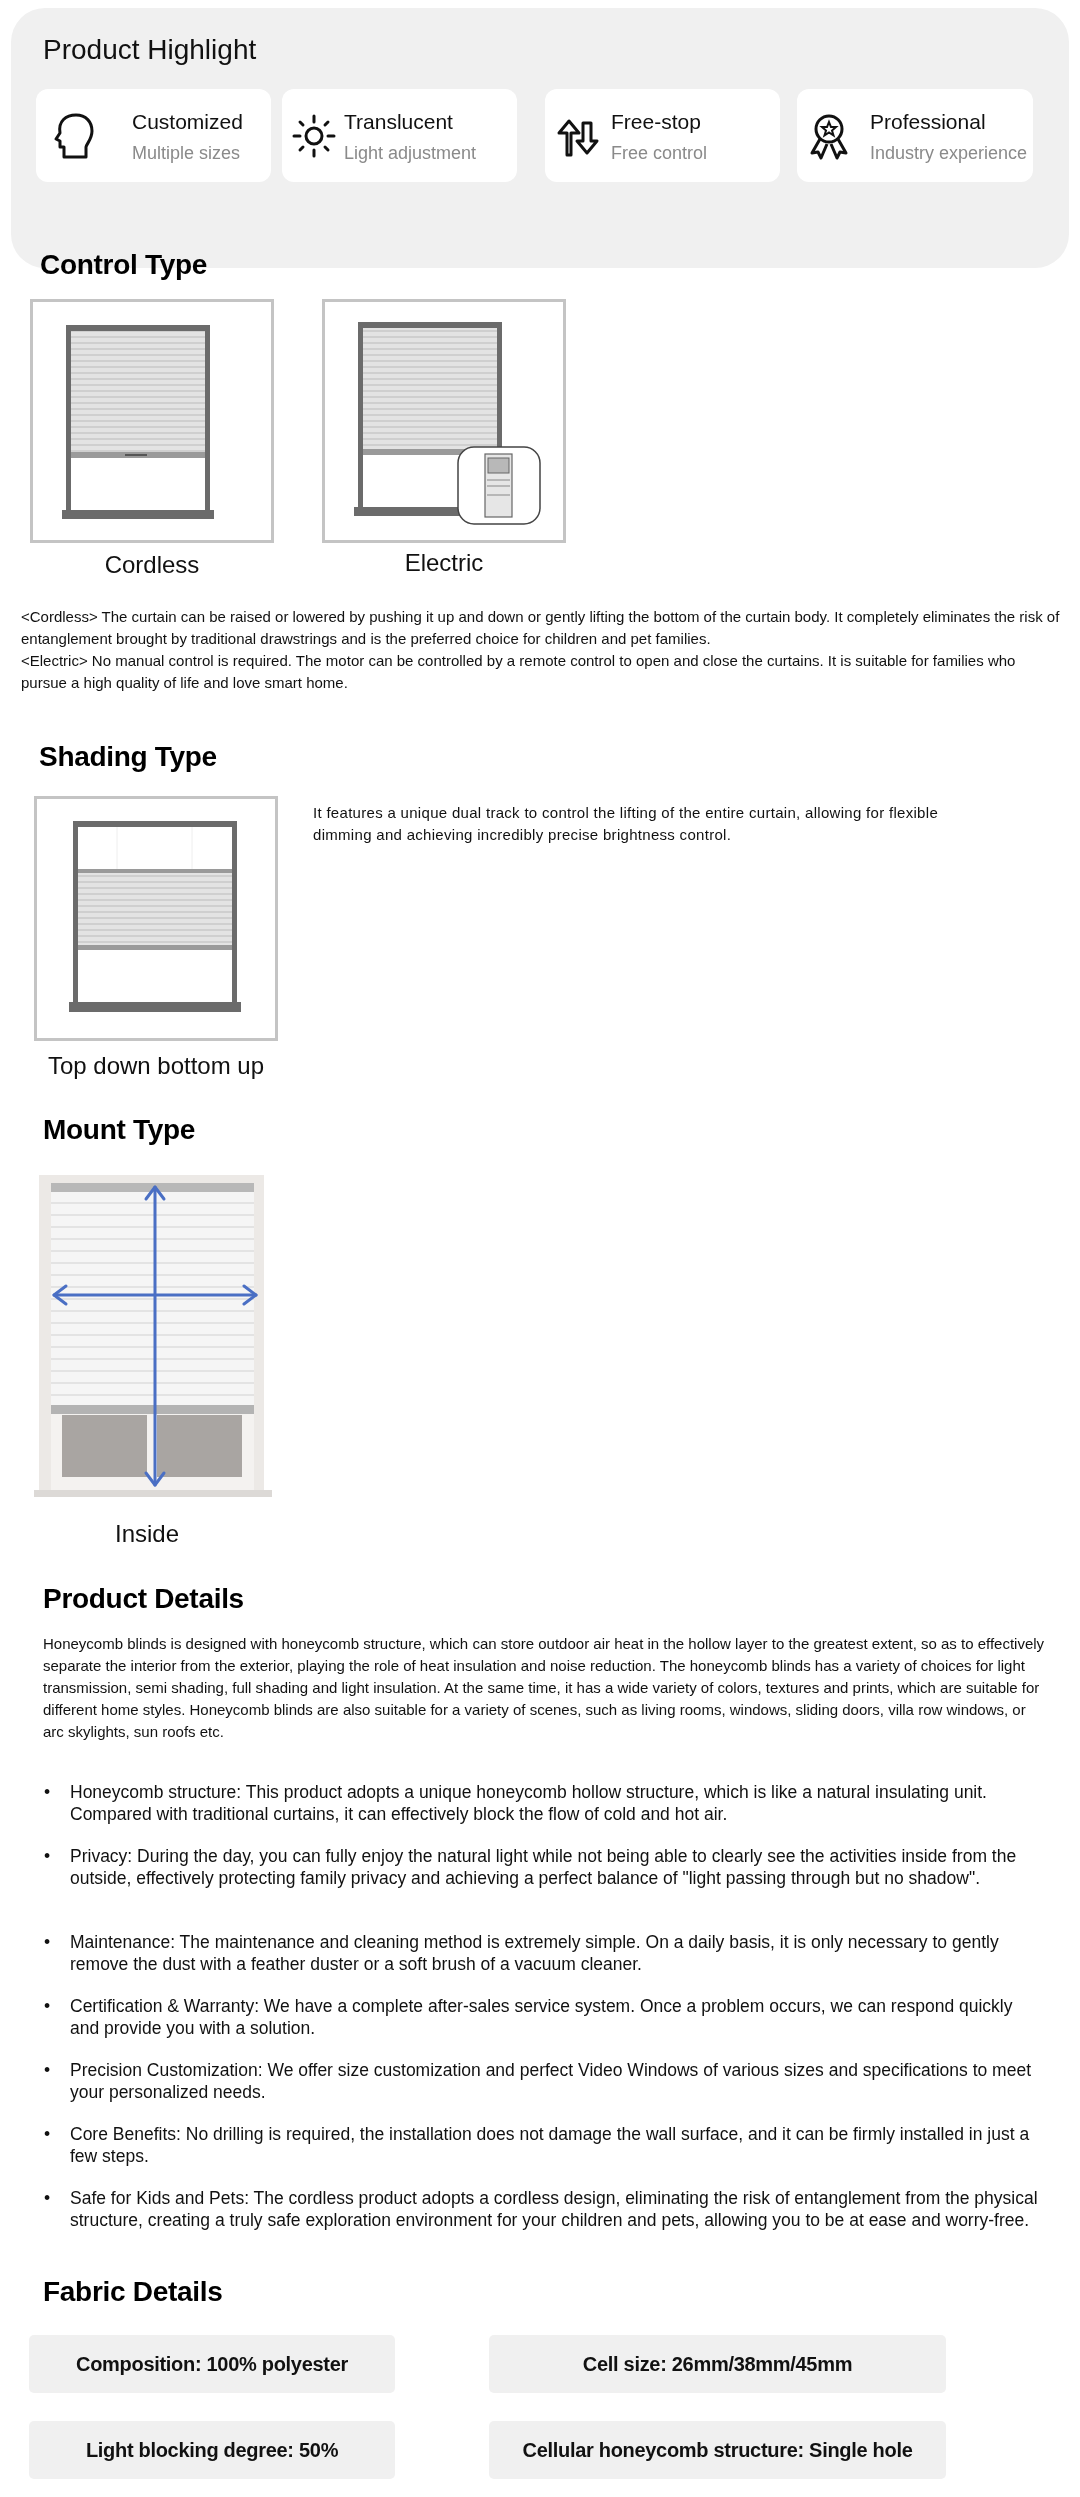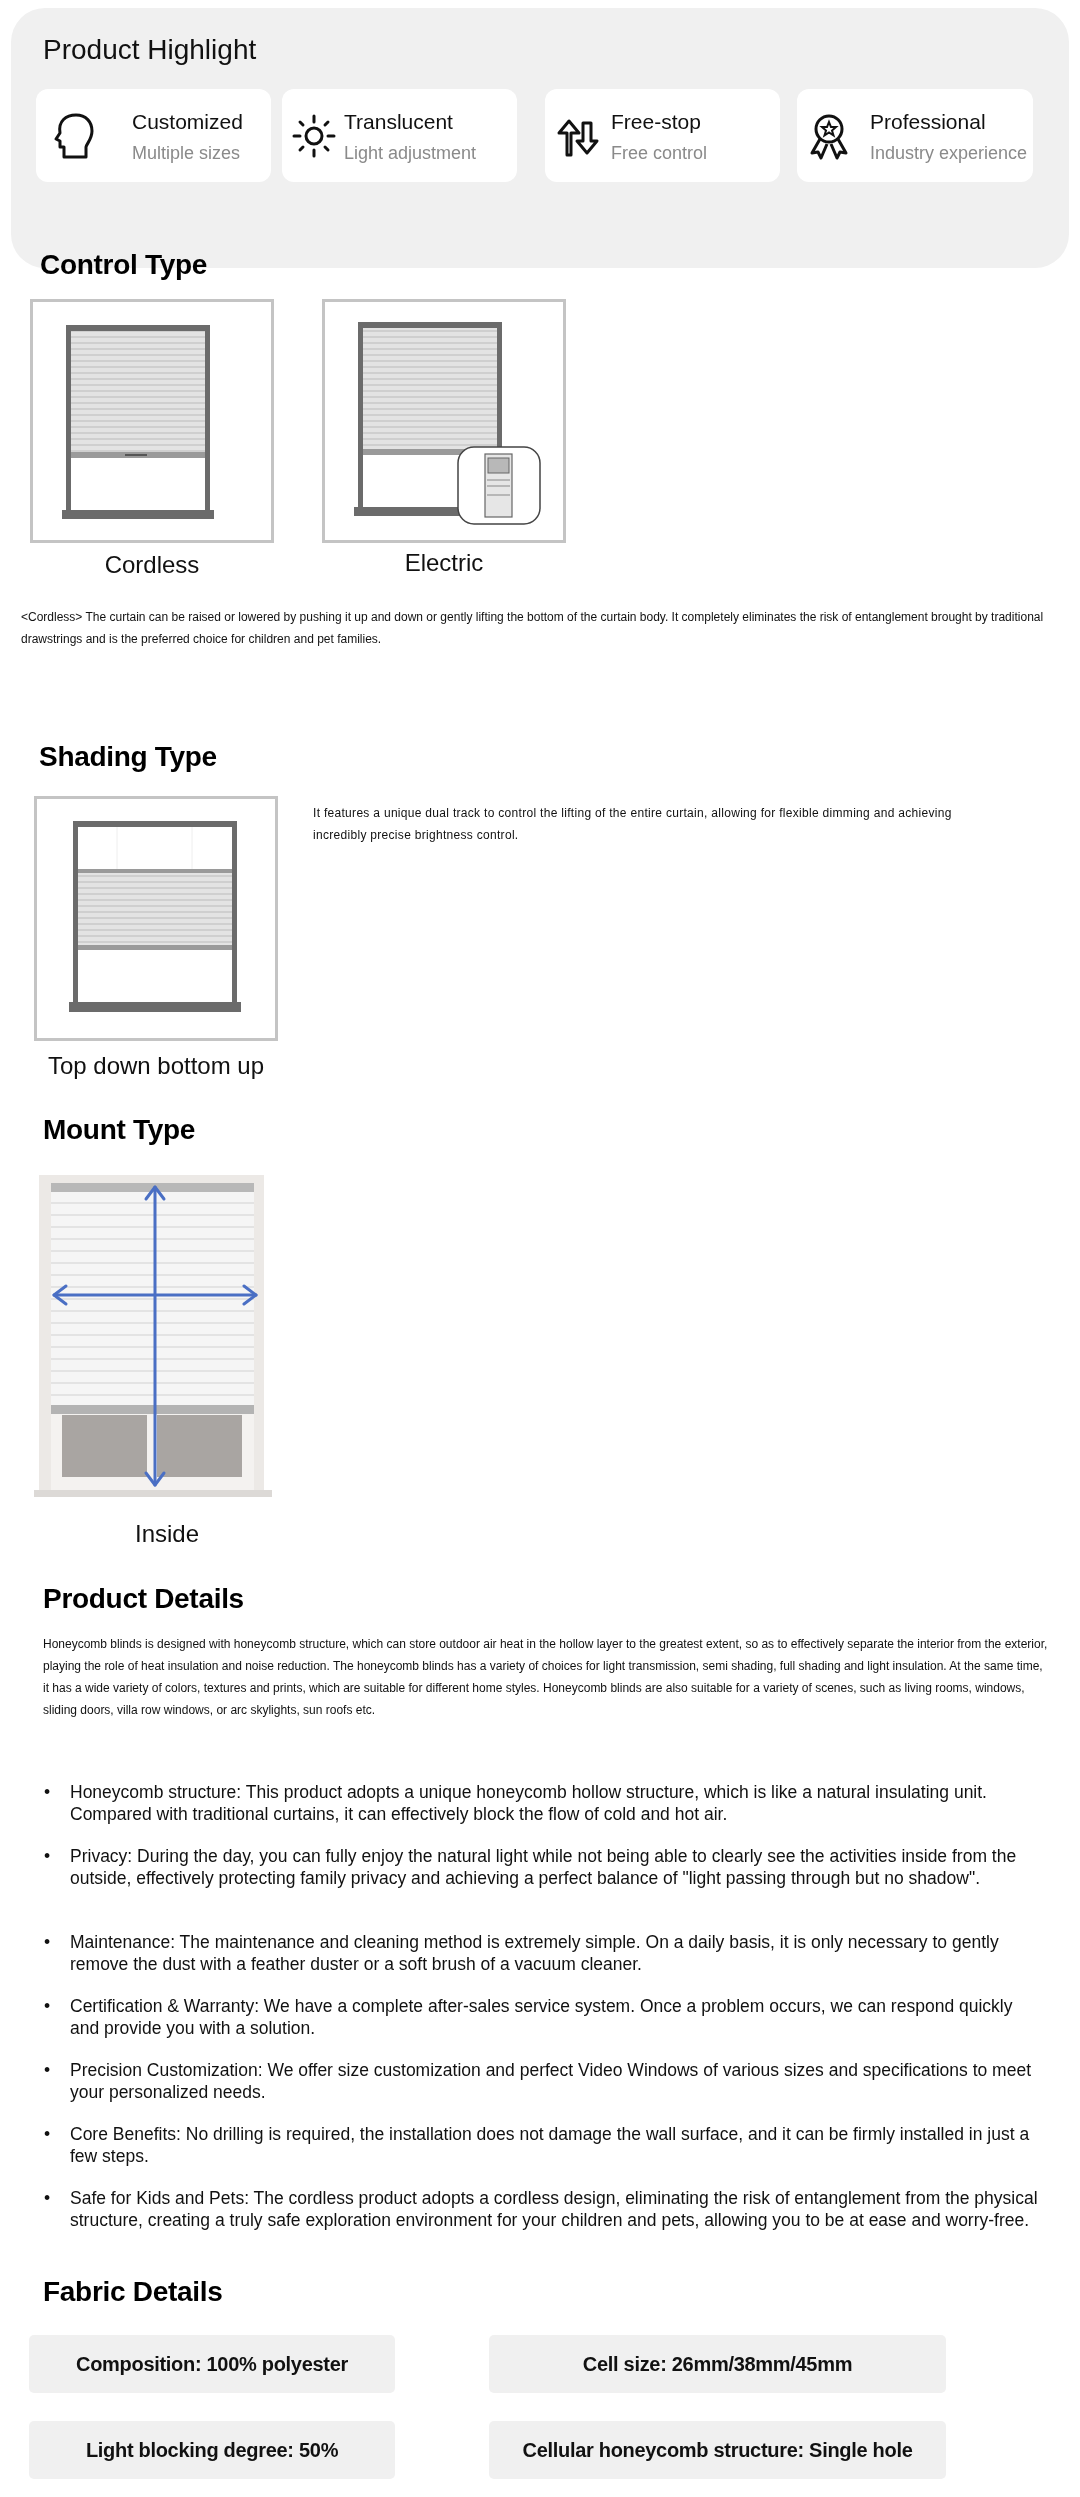--- a/index.html
+++ b/index.html
@@ -12,21 +12,21 @@
   .hl-card { position: absolute; top: 81px; width: 235px; height: 93px; background: #fff; border-radius: 12px; }
   .hl-card .ic { position: absolute; left: 16px; top: 22px; width: 48px; height: 50px; }
   .hl-card .t { position: absolute; top: 21px; font-size: 21px; color: #111; }
   .hl-card .s { position: absolute; top: 54px; font-size: 18px; color: #8a8a8a; white-space: nowrap; }
 
   .h2 { position: absolute; font-size: 28px; font-weight: bold; color: #000; letter-spacing: -0.3px; }
 
   .diagram-frame { position: absolute; border: 3px solid #c4c4c4; background: #fff; }
   .caption { position: absolute; font-size: 24px; color: #111; text-align: center; }
 
-  .para { position: absolute; font-size: 12px; line-height: 22px; color: #111; }
+  .para { position: absolute; font-size: 15px; line-height: 22px; color: #111; }
   .para p { margin: 0; }
 
   .bullets { position: absolute; left: 44px; width: 996px; font-size: 17.5px; line-height: 22px; color: #111; }
   .bullet { position: relative; padding-left: 26px; }
   .bullet::before { content: "•"; position: absolute; left: 0; top: 0; }
 
   .fab { position: absolute; height: 58px; background: #f0f0f0; border-radius: 5px; display: flex; align-items: center; justify-content: center; font-weight: bold; font-size: 20px; color: #111; letter-spacing: -0.3px; }
 </style>
 </head>
 <body>
@@ -127,20 +127,21 @@
       <line x1="162" y1="178" x2="185" y2="178" stroke="#888" stroke-width="1"></line>
       <line x1="162" y1="184" x2="185" y2="184" stroke="#888" stroke-width="1"></line>
       <line x1="162" y1="193" x2="185" y2="193" stroke="#888" stroke-width="1"></line>
     </g>
   </svg>
 </div>
 <div class="caption" style="left:322px; top:549px; width:244px">Electric</div>
 
 <div class="para" style="left:21px; top:606px; width:1040px">
   <p>&lt;Cordless&gt; The curtain can be raised or lowered by pushing it up and down or gently lifting the bottom of the curtain body. It completely eliminates the risk of entanglement brought by traditional drawstrings and is the preferred choice for children and pet families.</p>
+  <p>&lt;Electric&gt; No manual control is required. The motor can be controlled by a remote control to open and close the curtains. It is suitable for families who pursue a high quality of life and love smart home.</p>
 </div>
 
 <h2 class="h2" style="left:39px; top:741px">Shading Type</h2>
 
 <div class="diagram-frame" style="left:34px; top:796px; width:244px; height:245px">
   <svg width="238" height="239" viewBox="0 0 238 239">
     <rect x="38" y="22" width="160" height="205" fill="#fff"></rect>
     <line x1="80" y1="28" x2="80" y2="70" stroke="#eee"></line>
     <line x1="155" y1="28" x2="155" y2="70" stroke="#eee"></line>
     <rect x="40" y="70" width="155" height="80" fill="url(#pleat)"></rect>
@@ -190,21 +191,21 @@
     <g stroke="#4a6fc4" stroke-width="3" fill="none" stroke-linecap="round" stroke-linejoin="round">
       <line x1="121" y1="14" x2="121" y2="312"></line>
       <polyline points="112,26 121,14 130,26"></polyline>
       <polyline points="112,300 121,312 130,300"></polyline>
       <line x1="20" y1="122" x2="222" y2="122"></line>
       <polyline points="32,113 20,122 32,131"></polyline>
       <polyline points="210,113 222,122 210,131"></polyline>
     </g>
   </svg>
 </div>
-<div class="caption" style="left:48px; top:1520px; width:238px">Inside</div>
+<div class="caption" style="left:28px; top:1520px; width:238px">Inside</div>
 
 <h2 class="h2" style="left:43px; top:1583px">Product Details</h2>
 
 <div class="para" style="left:43px; top:1633px; width:1005px">Honeycomb blinds is designed with honeycomb structure, which can store outdoor air heat in the hollow layer to the greatest extent, so as to effectively separate the interior from the exterior, playing the role of heat insulation and noise reduction. The honeycomb blinds has a variety of choices for light transmission, semi shading, full shading and light insulation. At the same time, it has a wide variety of colors, textures and prints, which are suitable for different home styles. Honeycomb blinds are also suitable for a variety of scenes, such as living rooms, windows, sliding doors, villa row windows, or arc skylights, sun roofs etc.</div>
 
 <div class="bullets" style="top:1781px">
   <div class="bullet">Honeycomb structure: This product adopts a unique honeycomb hollow structure, which is like a natural insulating unit. Compared with traditional curtains, it can effectively block the flow of cold and hot air.</div>
 </div>
 <div class="bullets" style="top:1845px">
   <div class="bullet">Privacy: During the day, you can fully enjoy the natural light while not being able to clearly see the activities inside from the outside, effectively protecting family privacy and achieving a perfect balance of "light passing through but no shadow".</div>

